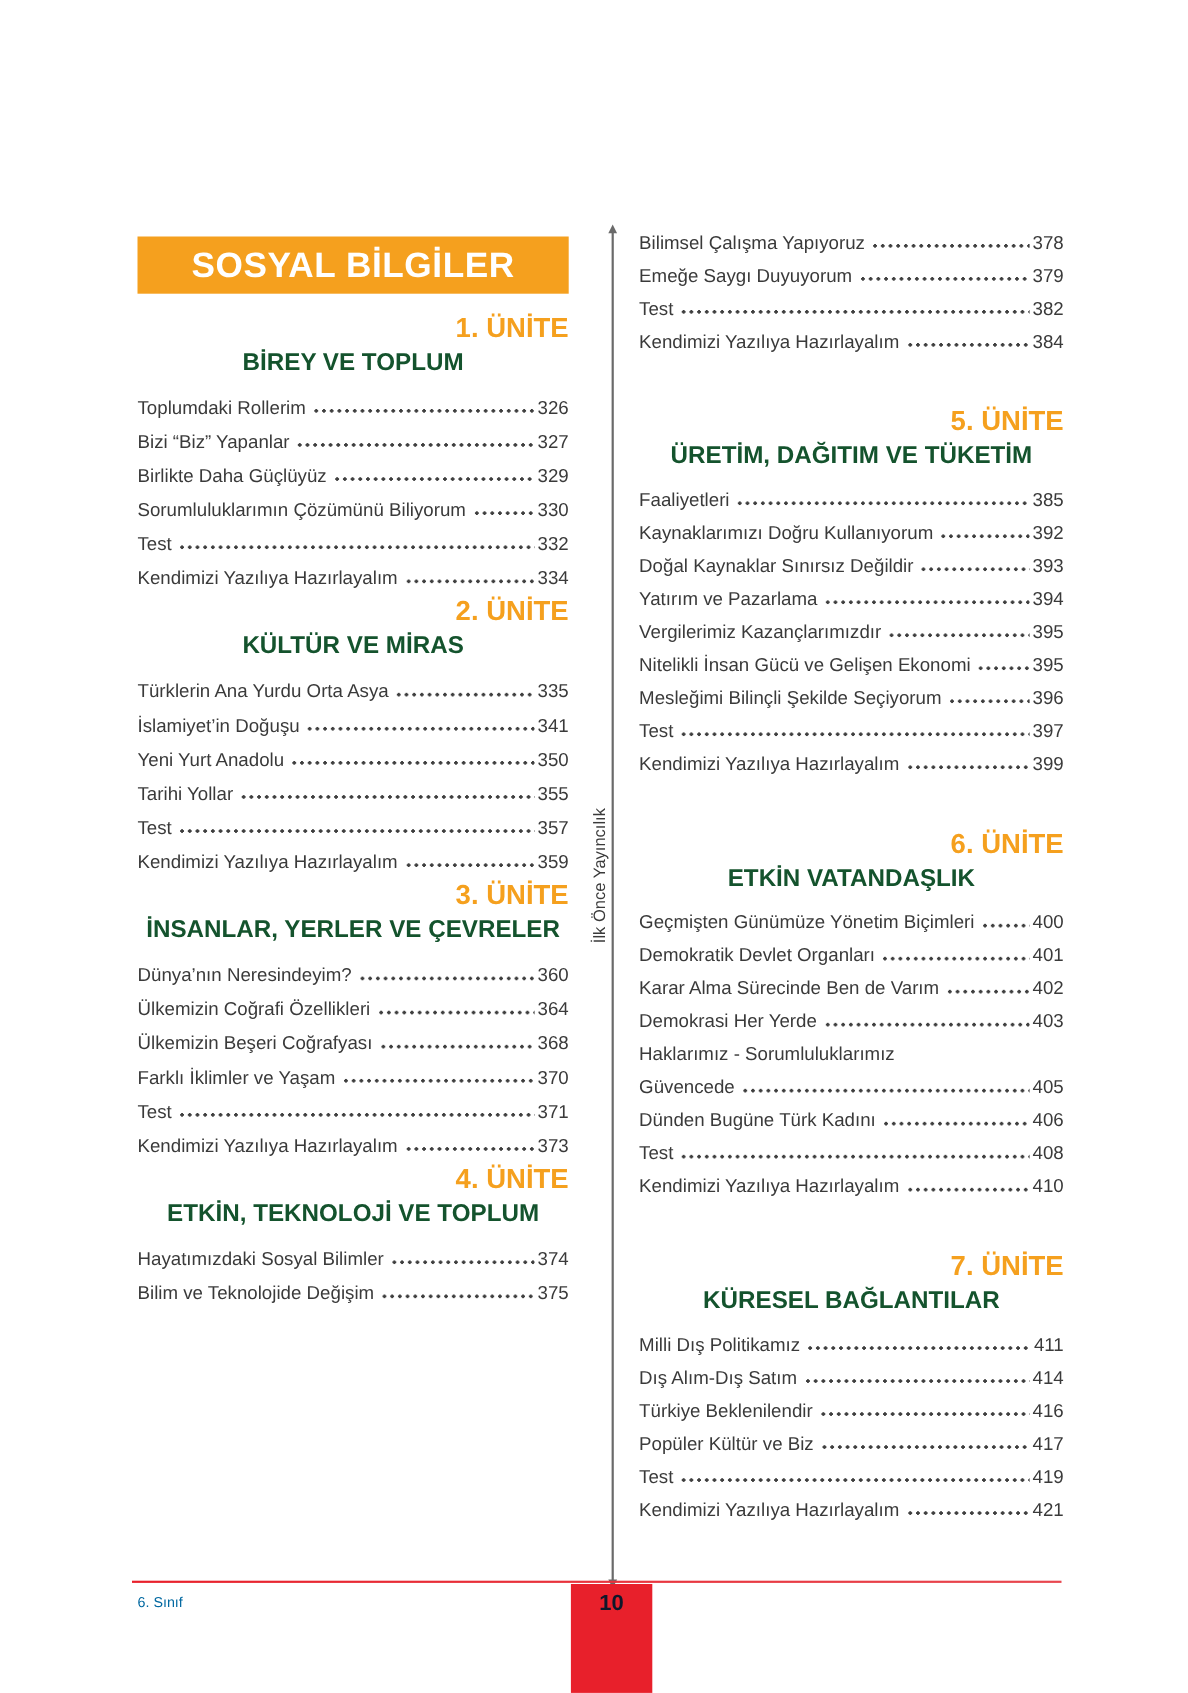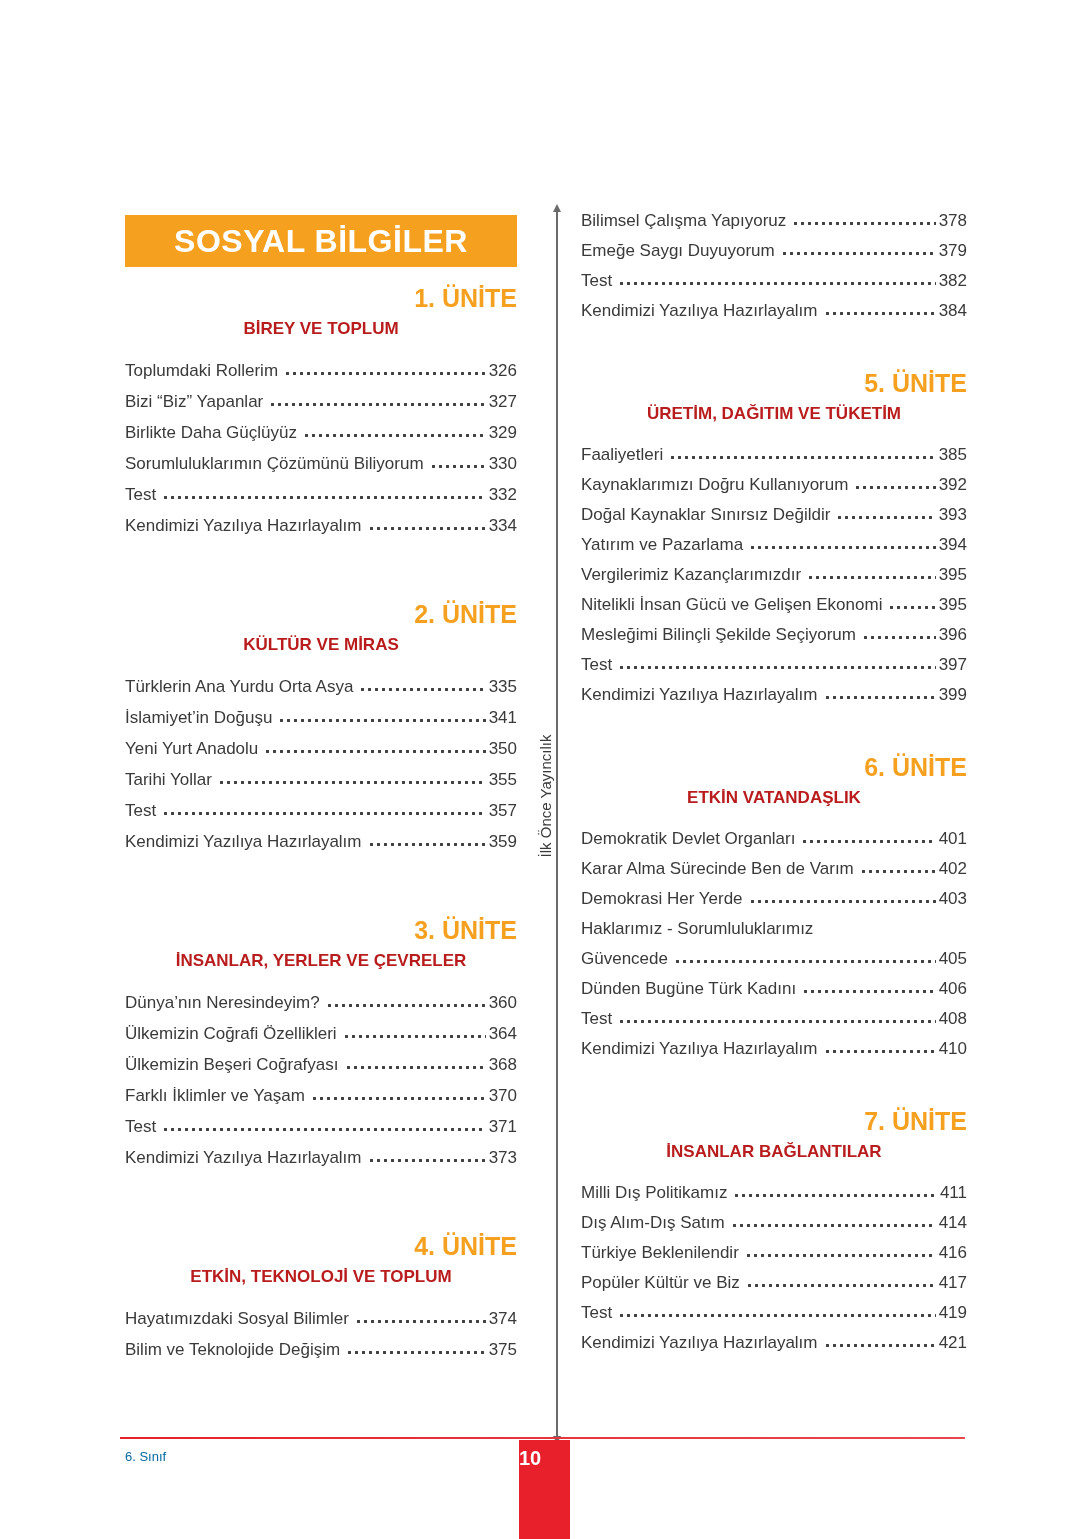--- a/index.html
+++ b/index.html
@@ -15,30 +15,30 @@
   .col-right { left:581px; top:206px; width:386px; }
 
   .title-banner {
     height:52px; background:var(--orange); color:#ffffff;
     display:flex; align-items:center; justify-content:center;
     font-size:32px; font-weight:bold; letter-spacing:0.5px;
     margin-bottom:16px;
   }
 
   section.unit-block { display:block; }
-  .col-left  section + section { margin-top:58px; }
+  .col-left  section + section { }
   .col-right section + section { margin-top:42px; }
 
   .unit-number {
     text-align:right; color:var(--orange);
     font-size:25px; line-height:30px; font-weight:bold; margin-bottom:6px;
   }
   .unit-title {
-    text-align:center; color:#b91c1c;
-    font-size:17px; line-height:20px; font-weight:bold; margin-bottom:16px;
+    text-align:center; color:#14532d;
+    font-size:22px; line-height:20px; font-weight:bold; margin-bottom:16px;
   }
 
   .toc-entry { font-size:17px; }
   .col-left  .toc-entry { line-height:31px;text-align:right; }
   .col-right .toc-entry { line-height:30px; }
 
   .entry-row { display:flex; align-items:baseline; }
   .entry-label { white-space:nowrap; }
   .entry-wrap-line { white-space:nowrap; }
   .dot-leader {
@@ -60,23 +60,23 @@
     transform:translateY(calc(-50% - 28px)) rotate(180deg);
     writing-mode:vertical-rl; white-space:nowrap;
     font-size:15px; color:#3a3a3a; background:#ffffff; padding:8px 0;
   }
 
   
   .footer-rule { position:absolute; left:120px; top:1437px; width:845px; height:2px;
     background:linear-gradient(to right, var(--red), #e8474f); }
   .footer-grade { position:absolute; left:125px; top:1449px; font-size:13px; color:#0369a1; }
   .page-number-box {
-    position:absolute; left:519px; top:1440px; width:51px; height:99px;
-    background:var(--red); color:#ffffff; font-size:20px; font-weight:bold;
-    padding-top:7px;
+    position:absolute; left:519px; top:1440px; width:74px; height:99px;
+    background:var(--red); color:#0f172a; font-size:20px; font-weight:bold;
+    text-align:center; padding-top:7px;
   }
 </style>
 </head>
 <body>
 
 <div class="page" style="--orange: #F5A01E; --red: #E8202B; --text: #3A3A3A;">
 
   <div class="col col-left">
     <div class="title-banner">
       <span>SOSYAL BİLGİLER</span>
@@ -335,20 +335,27 @@
             <span class="dot-leader"></span>
             <span class="entry-page">399</span>
           </div>
         </div>
       </section>
       <section class="unit-block">
         <div class="unit-number">6. ÜNİTE</div>
         <div class="unit-title">ETKİN VATANDAŞLIK</div>
         <div class="toc-entry">
           <div class="entry-row">
+            <span class="entry-label">Geçmişten Günümüze Yönetim Biçimleri</span>
+            <span class="dot-leader"></span>
+            <span class="entry-page">400</span>
+          </div>
+        </div>
+        <div class="toc-entry">
+          <div class="entry-row">
             <span class="entry-label">Demokratik Devlet Organları</span>
             <span class="dot-leader"></span>
             <span class="entry-page">401</span>
           </div>
         </div>
         <div class="toc-entry">
           <div class="entry-row">
             <span class="entry-label">Karar Alma Sürecinde Ben de Varım</span>
             <span class="dot-leader"></span>
             <span class="entry-page">402</span>
@@ -386,21 +393,21 @@
         <div class="toc-entry">
           <div class="entry-row">
             <span class="entry-label">Kendimizi Yazılıya Hazırlayalım</span>
             <span class="dot-leader"></span>
             <span class="entry-page">410</span>
           </div>
         </div>
       </section>
       <section class="unit-block">
         <div class="unit-number">7. ÜNİTE</div>
-        <div class="unit-title">İNSANLAR BAĞLANTILAR</div>
+        <div class="unit-title">KÜRESEL BAĞLANTILAR</div>
         <div class="toc-entry">
           <div class="entry-row">
             <span class="entry-label">Milli Dış Politikamız</span>
             <span class="dot-leader"></span>
             <span class="entry-page">411</span>
           </div>
         </div>
         <div class="toc-entry">
           <div class="entry-row">
             <span class="entry-label">Dış Alım-Dış Satım</span>

